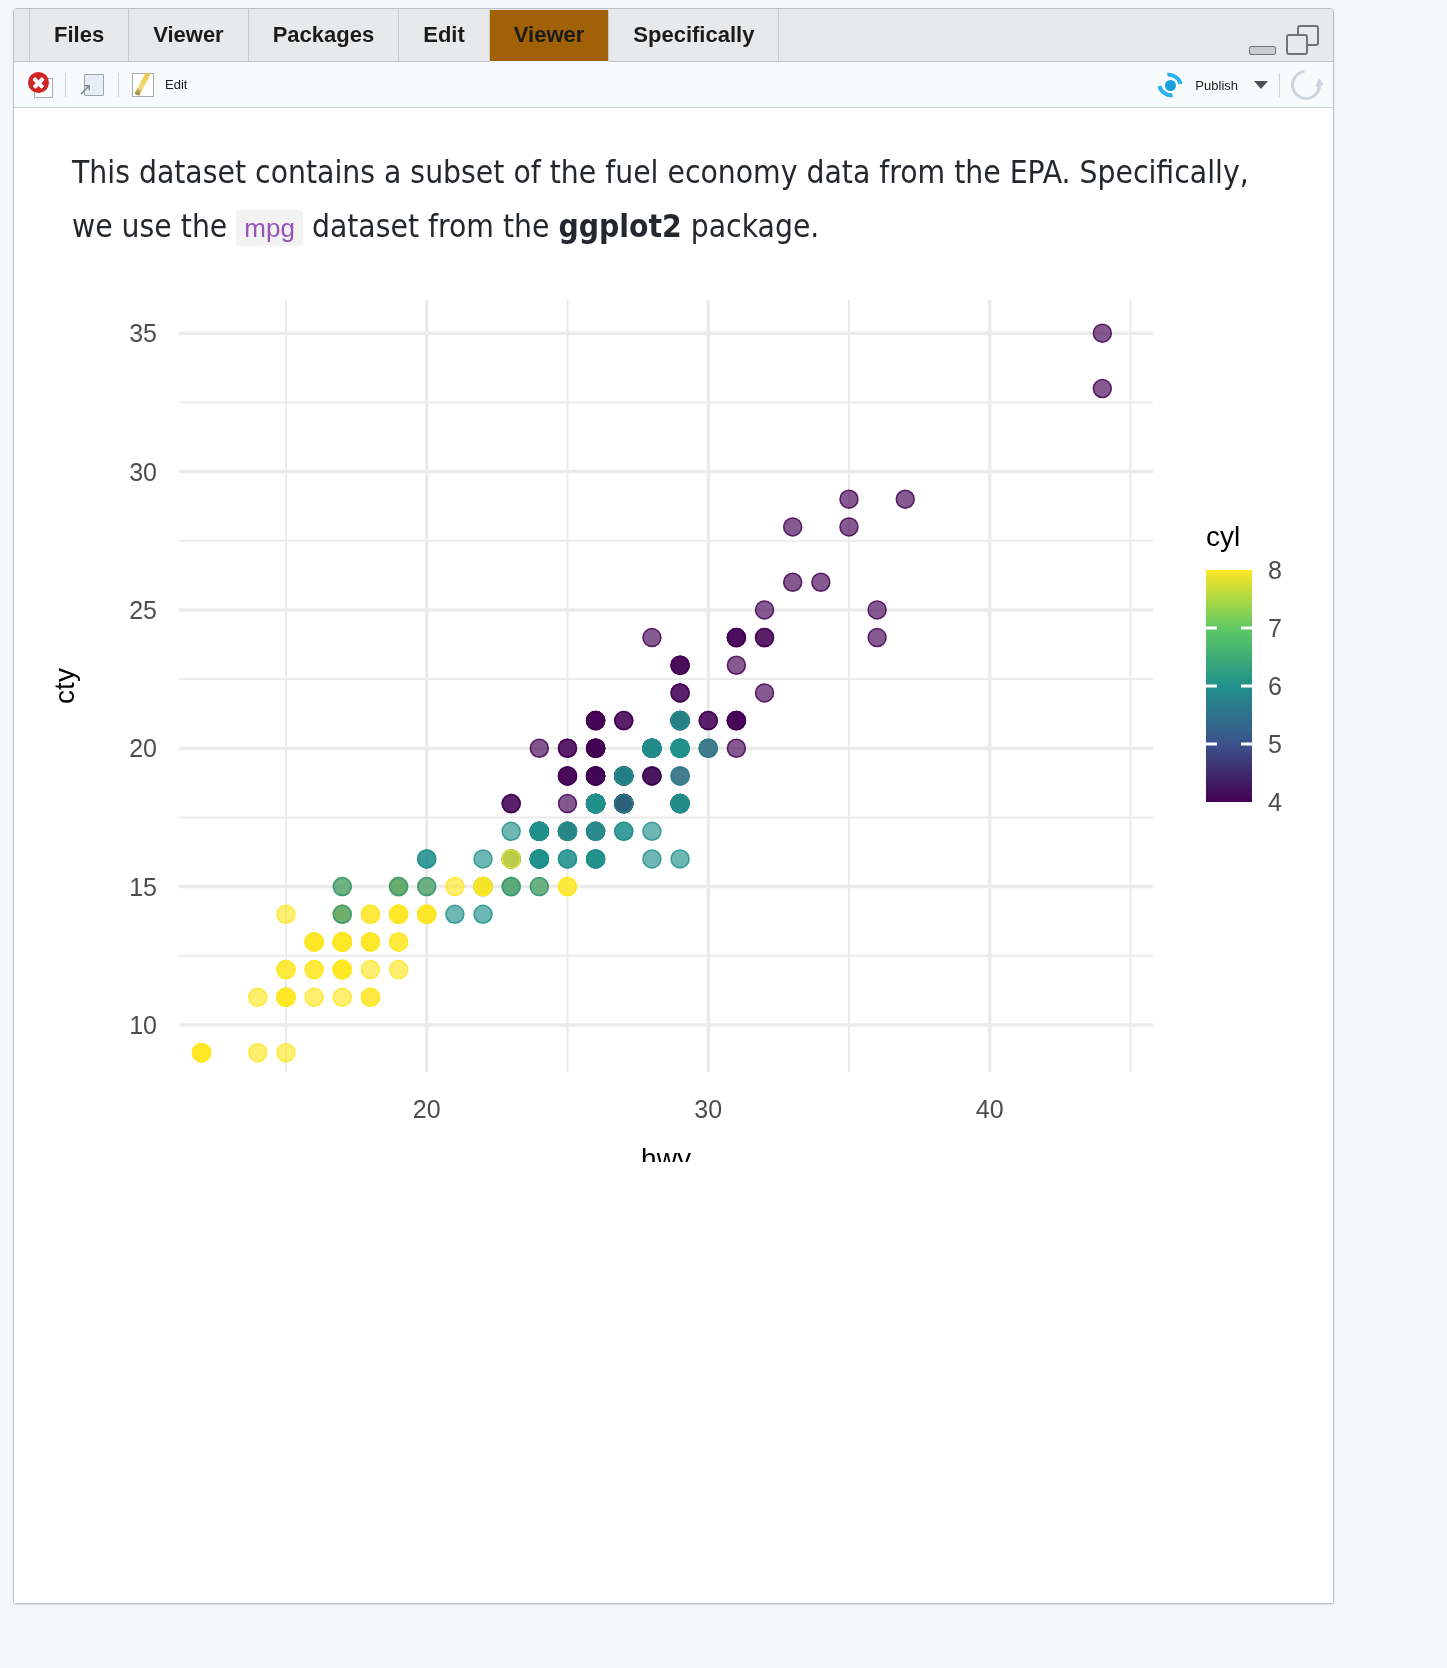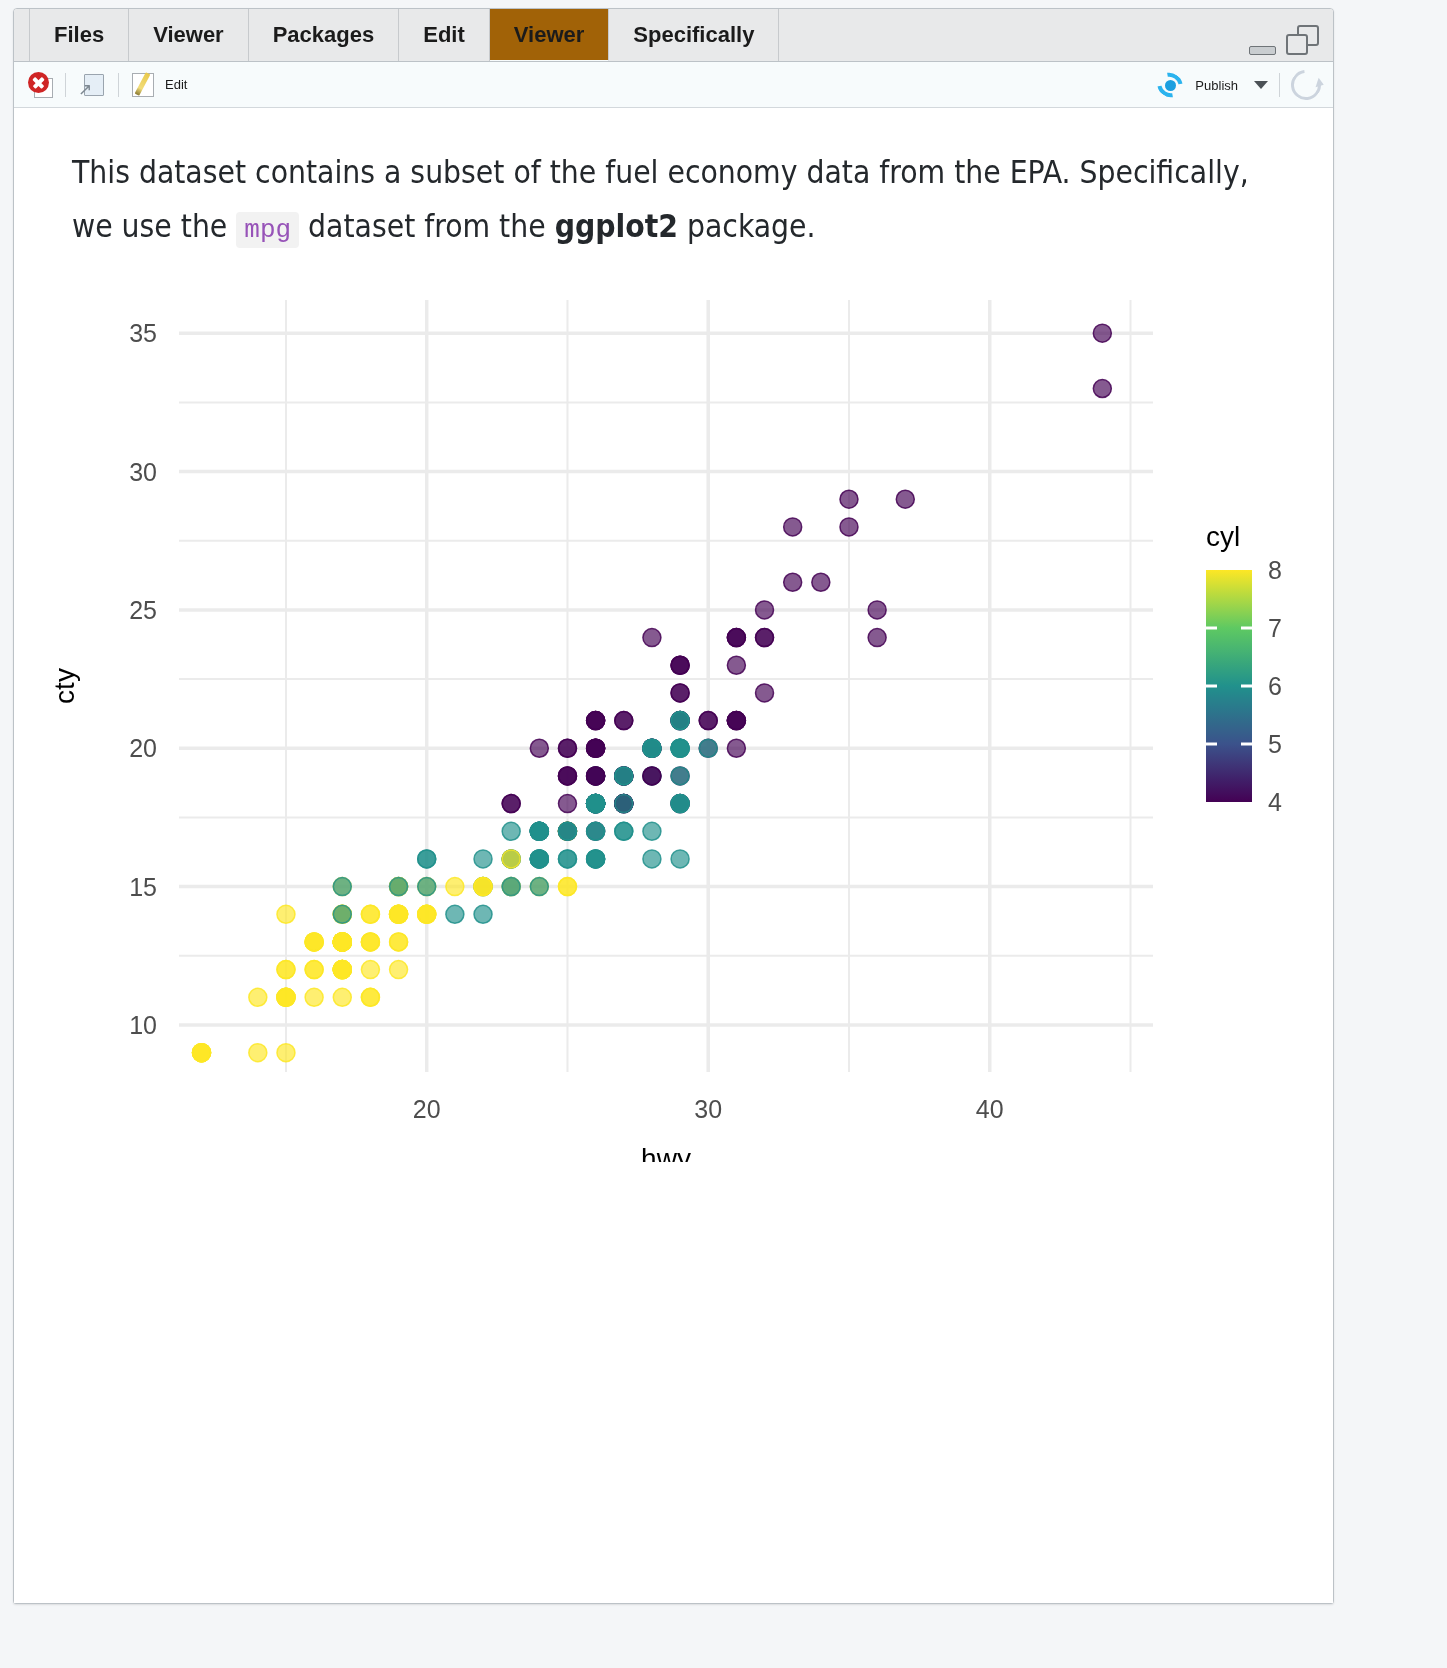--- a/index.html
+++ b/index.html
@@ -22,21 +22,21 @@
     box-shadow: 0 1px 2px rgba(0,0,0,.10);
   }
 
   #tabbar {
     position: relative;
     height: 53px;
     background: #e8e9ea;
     border-bottom: 1px solid #bcc2c7;
     border-radius: 3px 3px 0 0;
     display: flex;
-    align-items: flex-start;
+    align-items: center;
   }
   .tab {
     height: 52px;
     padding: 0 24px;
     display: flex; align-items: center;
     font-size: 22px;
     font-weight: bold;
     color: #1b1b1b;
     background: #e8e9ea;
     border-right: 1px solid #c7cacd;
@@ -132,21 +132,21 @@
   }
   .para {
     margin: 36px 58px 0 58px;
     font-family: "Liberation Sans Narrow","DejaVu Sans Condensed","Liberation Sans", sans-serif;
     font-size: 31.5px;
     line-height: 1.73;
     color: #24282c;
     max-width: 1215px;
   }
   code.inline {
-    font-family: Liberation Mono, monospace;
+    font-family: Liberation Sans, sans-serif;
     font-size: 26px;
     color: #9753b8;
     background: #f2f2f2;
     border-radius: 4px;
     padding: 3px 8px;
   }
   .b { font-weight: bold; }
 
   
   #chart { position: relative; margin: 28px 0 0 0; width: 1319px; height: 880px; }

